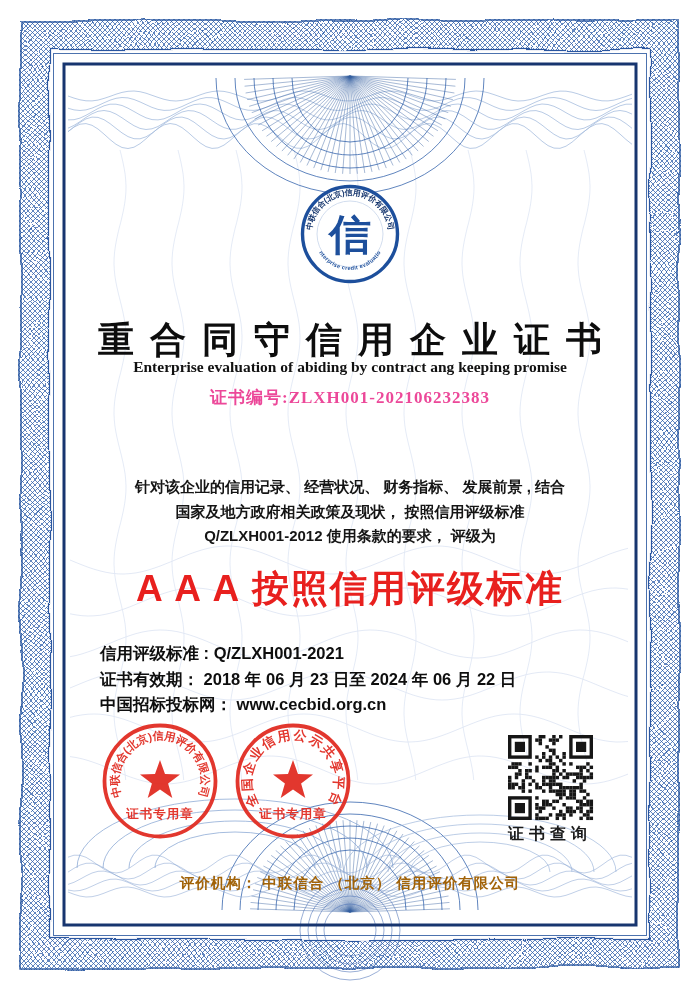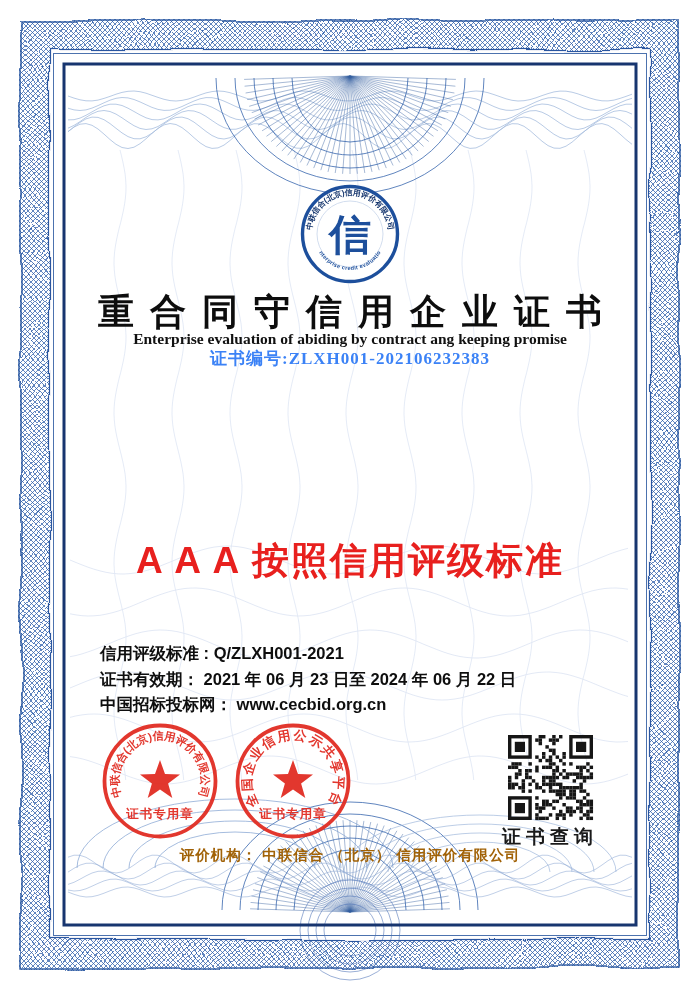--- a/index.html
+++ b/index.html
@@ -1,31 +1,31 @@
 <!DOCTYPE html>
 <html><head>
 <meta charset="utf-8">
 <style>
   html,body{margin:0;padding:0;background:#888;}
   .page{position:relative;width:700px;height:989px;background:#ffffff;overflow:hidden;
         font-family:"Liberation Sans","DejaVu Sans",sans-serif;}
   .abs{position:absolute;left:0;right:0;text-align:center;white-space:nowrap;}
   .serif{font-family:"Liberation Serif","DejaVu Serif",serif;}
   #deco{position:absolute;left:0;top:0;z-index:0;}
-  .txt{z-index:2;}
+  .txt{z-index:2;margin-top:28px;}
   .page-title{top:288px;font-size:36px;font-weight:bold;letter-spacing:16px;text-indent:16px;color:#0d0d0d;}
   .subtitle{top:330px;font-size:15.5px;font-weight:bold;color:#111;}
-  .certno{top:347px;font-size:17px;font-weight:bold;letter-spacing:1px;color:#3b82f6;}
+  .certno{top:358px;font-size:17px;font-weight:bold;letter-spacing:1px;color:#ec4899;}
   .company{top:385px;font-size:32px;font-weight:bold;letter-spacing:4px;color:#080808;}
   .bodytext{top:447px;font-size:15px;font-weight:bold;line-height:24.5px;color:#151515;}
   .rating{top:536px;font-size:37px;font-weight:bold;letter-spacing:2px;color:#e8201e;}
   .details{position:absolute;left:100px;top:617px;z-index:2;font-size:16.5px;font-weight:bold;
            line-height:25.5px;color:#0e0e0e;white-space:nowrap;text-align:left;margin-top:24px;}
   .qr-caption{position:absolute;left:470px;top:824px;width:160px;text-align:center;z-index:2;
-              font-size:19px;font-weight:bold;letter-spacing:5px;color:#1a1a1a;}
+              font-size:16px;font-weight:bold;letter-spacing:5px;color:#1a1a1a;}
   .footer{top:846px;font-size:14.5px;font-weight:bold;letter-spacing:1px;color:#a16207;}
 </style>
 </head>
 <body>
 
 <div class="page">
 
   <svg id="deco" width="700" height="989" viewBox="0 0 700 989" xmlns="http://www.w3.org/2000/svg" xmlns:xlink="http://www.w3.org/1999/xlink">
     <defs>
       <pattern id="xh" width="5" height="5" patternUnits="userSpaceOnUse">
@@ -418,24 +418,29 @@
         <rect x="68" y="6.8" width="10.2" height="10.2" fill="#161616"></rect>
         <rect x="1.7" y="62.9" width="20.4" height="20.4" fill="none" stroke="#161616" stroke-width="3.4"></rect>
         <rect x="6.8" y="68" width="10.2" height="10.2" fill="#161616"></rect>
       </g>
   </svg>
 
   <div class="abs txt page-title serif">重合同守信用企业证书</div>
   <div class="abs txt subtitle serif">Enterprise evaluation of abiding by contract ang keeping promise</div>
   <div class="abs txt certno serif">证书编号:ZLXH001-202106232383</div>
 
+  <div class="abs txt bodytext">
+    <div>针对该企业的信用记录、 经营状况、 财务指标、 发展前景 , 结合</div>
+    <div>国家及地方政府相关政策及现状， 按照信用评级标准</div>
+    <div>Q/ZLXH001-2012 使用条款的要求， 评级为</div>
+  </div>
 
   <div class="abs txt rating">A A A 按照信用评级标准</div>
 
   <div class="details">
     <div>信用评级标准 : Q/ZLXH001-2021</div>
-    <div>证书有效期： 2021 年 06 月 23 日至 2024 年 06 月 22 日</div>
+    <div>证书有效期： 2018 年 06 月 23 日至 2024 年 06 月 22 日</div>
     <div>中国招标投标网： www.cecbid.org.cn</div>
   </div>
 
   <div class="qr-caption">证书查询</div>
   <div class="abs txt footer">评价机构： 中联信合 （北京） 信用评价有限公司</div>
 </div>
 
 </body></html>

